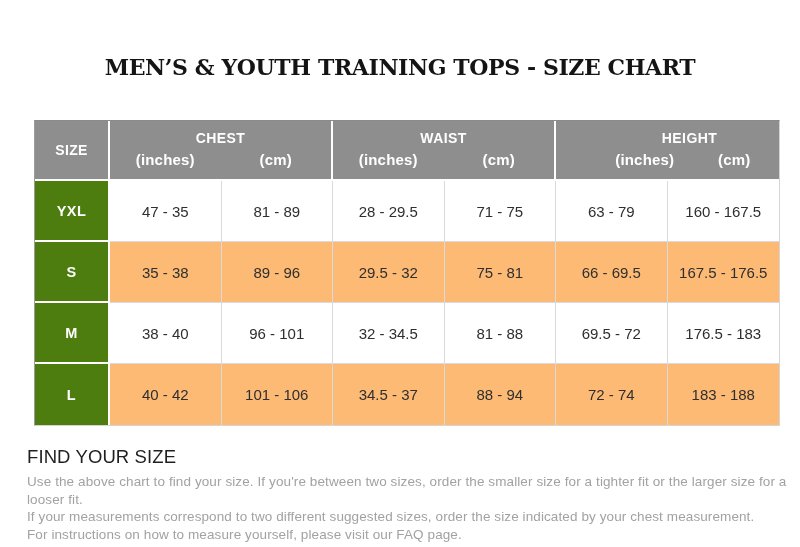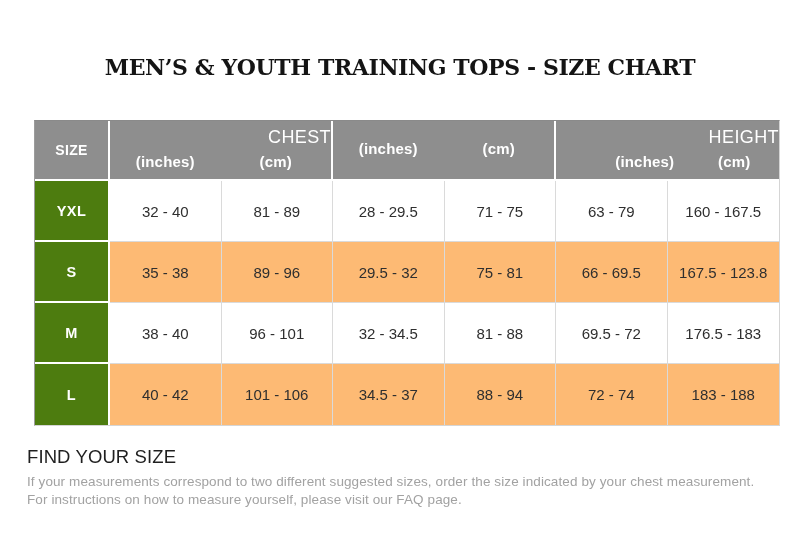--- a/index.html
+++ b/index.html
@@ -46,21 +46,21 @@
     border-right:2px solid #ffffff;
   }
   .h-group {
     grid-column:span 2;
     display:flex; flex-direction:column; justify-content:center;
     gap:5px; padding-bottom:3px;
     border-right:2px solid #ffffff;
   }
   .h-group.last { border-right:0;padding-left:44px; }
   .glabel {
-    text-align:right; font-weight:normal; font-size:18px; letter-spacing:0.4px;
+    text-align:center; font-weight:bold; font-size:14px; letter-spacing:0.4px;
   }
   .subs { display:flex; }
   .subs span {
     flex:1; text-align:center;
     font-size:15px; font-weight:bold; letter-spacing:0.2px;
   }
 
   .c-size {
     background:#4d7c0f; color:#ffffff;
     display:flex; align-items:center; justify-content:center;
@@ -105,49 +105,50 @@
 
     <div class="hcell h-group">
       <div class="glabel">CHEST</div>
       <div class="subs">
         <span>(inches)</span>
         <span>(cm)</span>
       </div>
     </div>
 
     <div class="hcell h-group">
+      <div class="glabel">WAIST</div>
       <div class="subs">
         <span>(inches)</span>
         <span>(cm)</span>
       </div>
     </div>
 
     <div class="hcell h-group last">
       <div class="glabel">HEIGHT</div>
       <div class="subs">
         <span>(inches)</span>
         <span>(cm)</span>
       </div>
     </div>
 
     <div class="c-size">YXL</div>
-    <div class="cell">32 - 40</div>
+    <div class="cell">47 - 35</div>
     <div class="cell">81 - 89</div>
     <div class="cell">28 - 29.5</div>
     <div class="cell">71 - 75</div>
     <div class="cell">63 - 79</div>
     <div class="cell col-last">160 - 167.5</div>
 
     <div class="c-size">S</div>
     <div class="cell alt">35 - 38</div>
     <div class="cell alt">89 - 96</div>
     <div class="cell alt">29.5 - 32</div>
     <div class="cell alt">75 - 81</div>
     <div class="cell alt">66 - 69.5</div>
-    <div class="cell alt col-last">167.5 - 123.8</div>
+    <div class="cell alt col-last">167.5 - 176.5</div>
 
     <div class="c-size">M</div>
     <div class="cell">38 - 40</div>
     <div class="cell">96 - 101</div>
     <div class="cell">32 - 34.5</div>
     <div class="cell">81 - 88</div>
     <div class="cell">69.5 - 72</div>
     <div class="cell col-last">176.5 - 183</div>
 
     <div class="c-size bb0">L</div>
@@ -156,18 +157,19 @@
     <div class="cell alt bb0">34.5 - 37</div>
     <div class="cell alt bb0">88 - 94</div>
     <div class="cell alt bb0">72 - 74</div>
     <div class="cell alt bb0 col-last">183 - 188</div>
 
   </div>
 
   <div class="find-size">
     <h2 class="fys-heading">FIND YOUR SIZE</h2>
     <div class="fys-text">
+      <p>Use the above chart to find your size. If you're between two sizes, order the smaller size for a tighter fit or the larger size for a looser fit.</p>
       <p>If your measurements correspond to two different suggested sizes, order the size indicated by your chest measurement.</p>
       <p>For instructions on how to measure yourself, please visit our FAQ page.</p>
     </div>
   </div>
 
 </div>
 
 </body></html>

